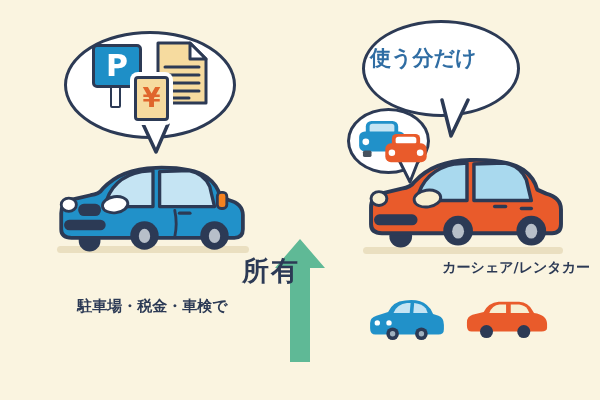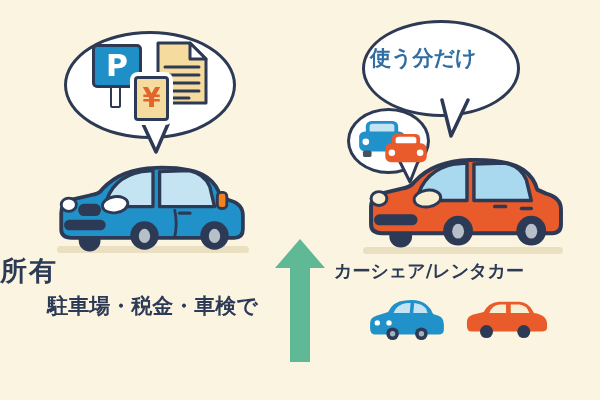--- a/index.html
+++ b/index.html
@@ -2,24 +2,24 @@
 <html><head>
 <meta charset="utf-8">
 <style>
   html,body{margin:0;padding:0;}
   body{font-family:"DejaVu Sans","Liberation Sans",sans-serif;}
   .stage{position:relative;width:600px;height:400px;background:#FAF4E0;overflow:hidden;}
 
   
   .bubble{position:absolute;background:#fff;border:3px solid #2C3A55;border-radius:50%;z-index:5;}
   .bubble-tail{position:absolute;z-index:6;}
-  .title{position:absolute;text-align:left;font-weight:700;color:#2C3A55;z-index:4;}
+  .title{position:absolute;text-align:right;font-weight:700;color:#2C3A55;z-index:4;}
   .title-left{left:0;width:300px;top:253px;font-size:27px;letter-spacing:2px;}
-  .caption-left{left:0;width:305px;top:291px;font-size:21px;line-height:30px;font-weight:700;text-align:center;color:#2C3A55;position:absolute;z-index:4;}
-  .title-right{left:334px;width:240px;top:259px;font-size:18px;letter-spacing:0px;}
+  .caption-left{left:0;width:305px;top:291px;font-size:15px;line-height:30px;font-weight:700;text-align:center;color:#2C3A55;position:absolute;z-index:4;}
+  .title-right{left:350px;width:240px;top:259px;font-size:14px;letter-spacing:0px;}
   .bubble-text{position:absolute;left:354px;top:44px;width:160px;
     font-size:21px;line-height:29px;font-weight:700;color:#2F6DA3;z-index:7;margin-left:16px;}
 
   
   .icon-abs{position:absolute;z-index:7;}
   .p-sign{left:92px;top:44px;width:44px;height:38px;background:#1E8FC7;border:3px solid #2C3A55;
     border-radius:5px;color:#fff;font-size:30px;font-weight:700;text-align:center;line-height:37px;}
   .p-pole{left:110px;top:85px;width:7px;height:19px;background:#fff;border:2.5px solid #2C3A55;border-radius:2px;z-index:6;}
   .yen-card{left:134px;top:76px;width:29px;height:39px;background:#F6DB9F;border:3px solid #2C3A55;
     box-shadow:0 0 0 4px #ffffff;border-radius:4px;color:#E0662B;font-size:26px;font-weight:700;

